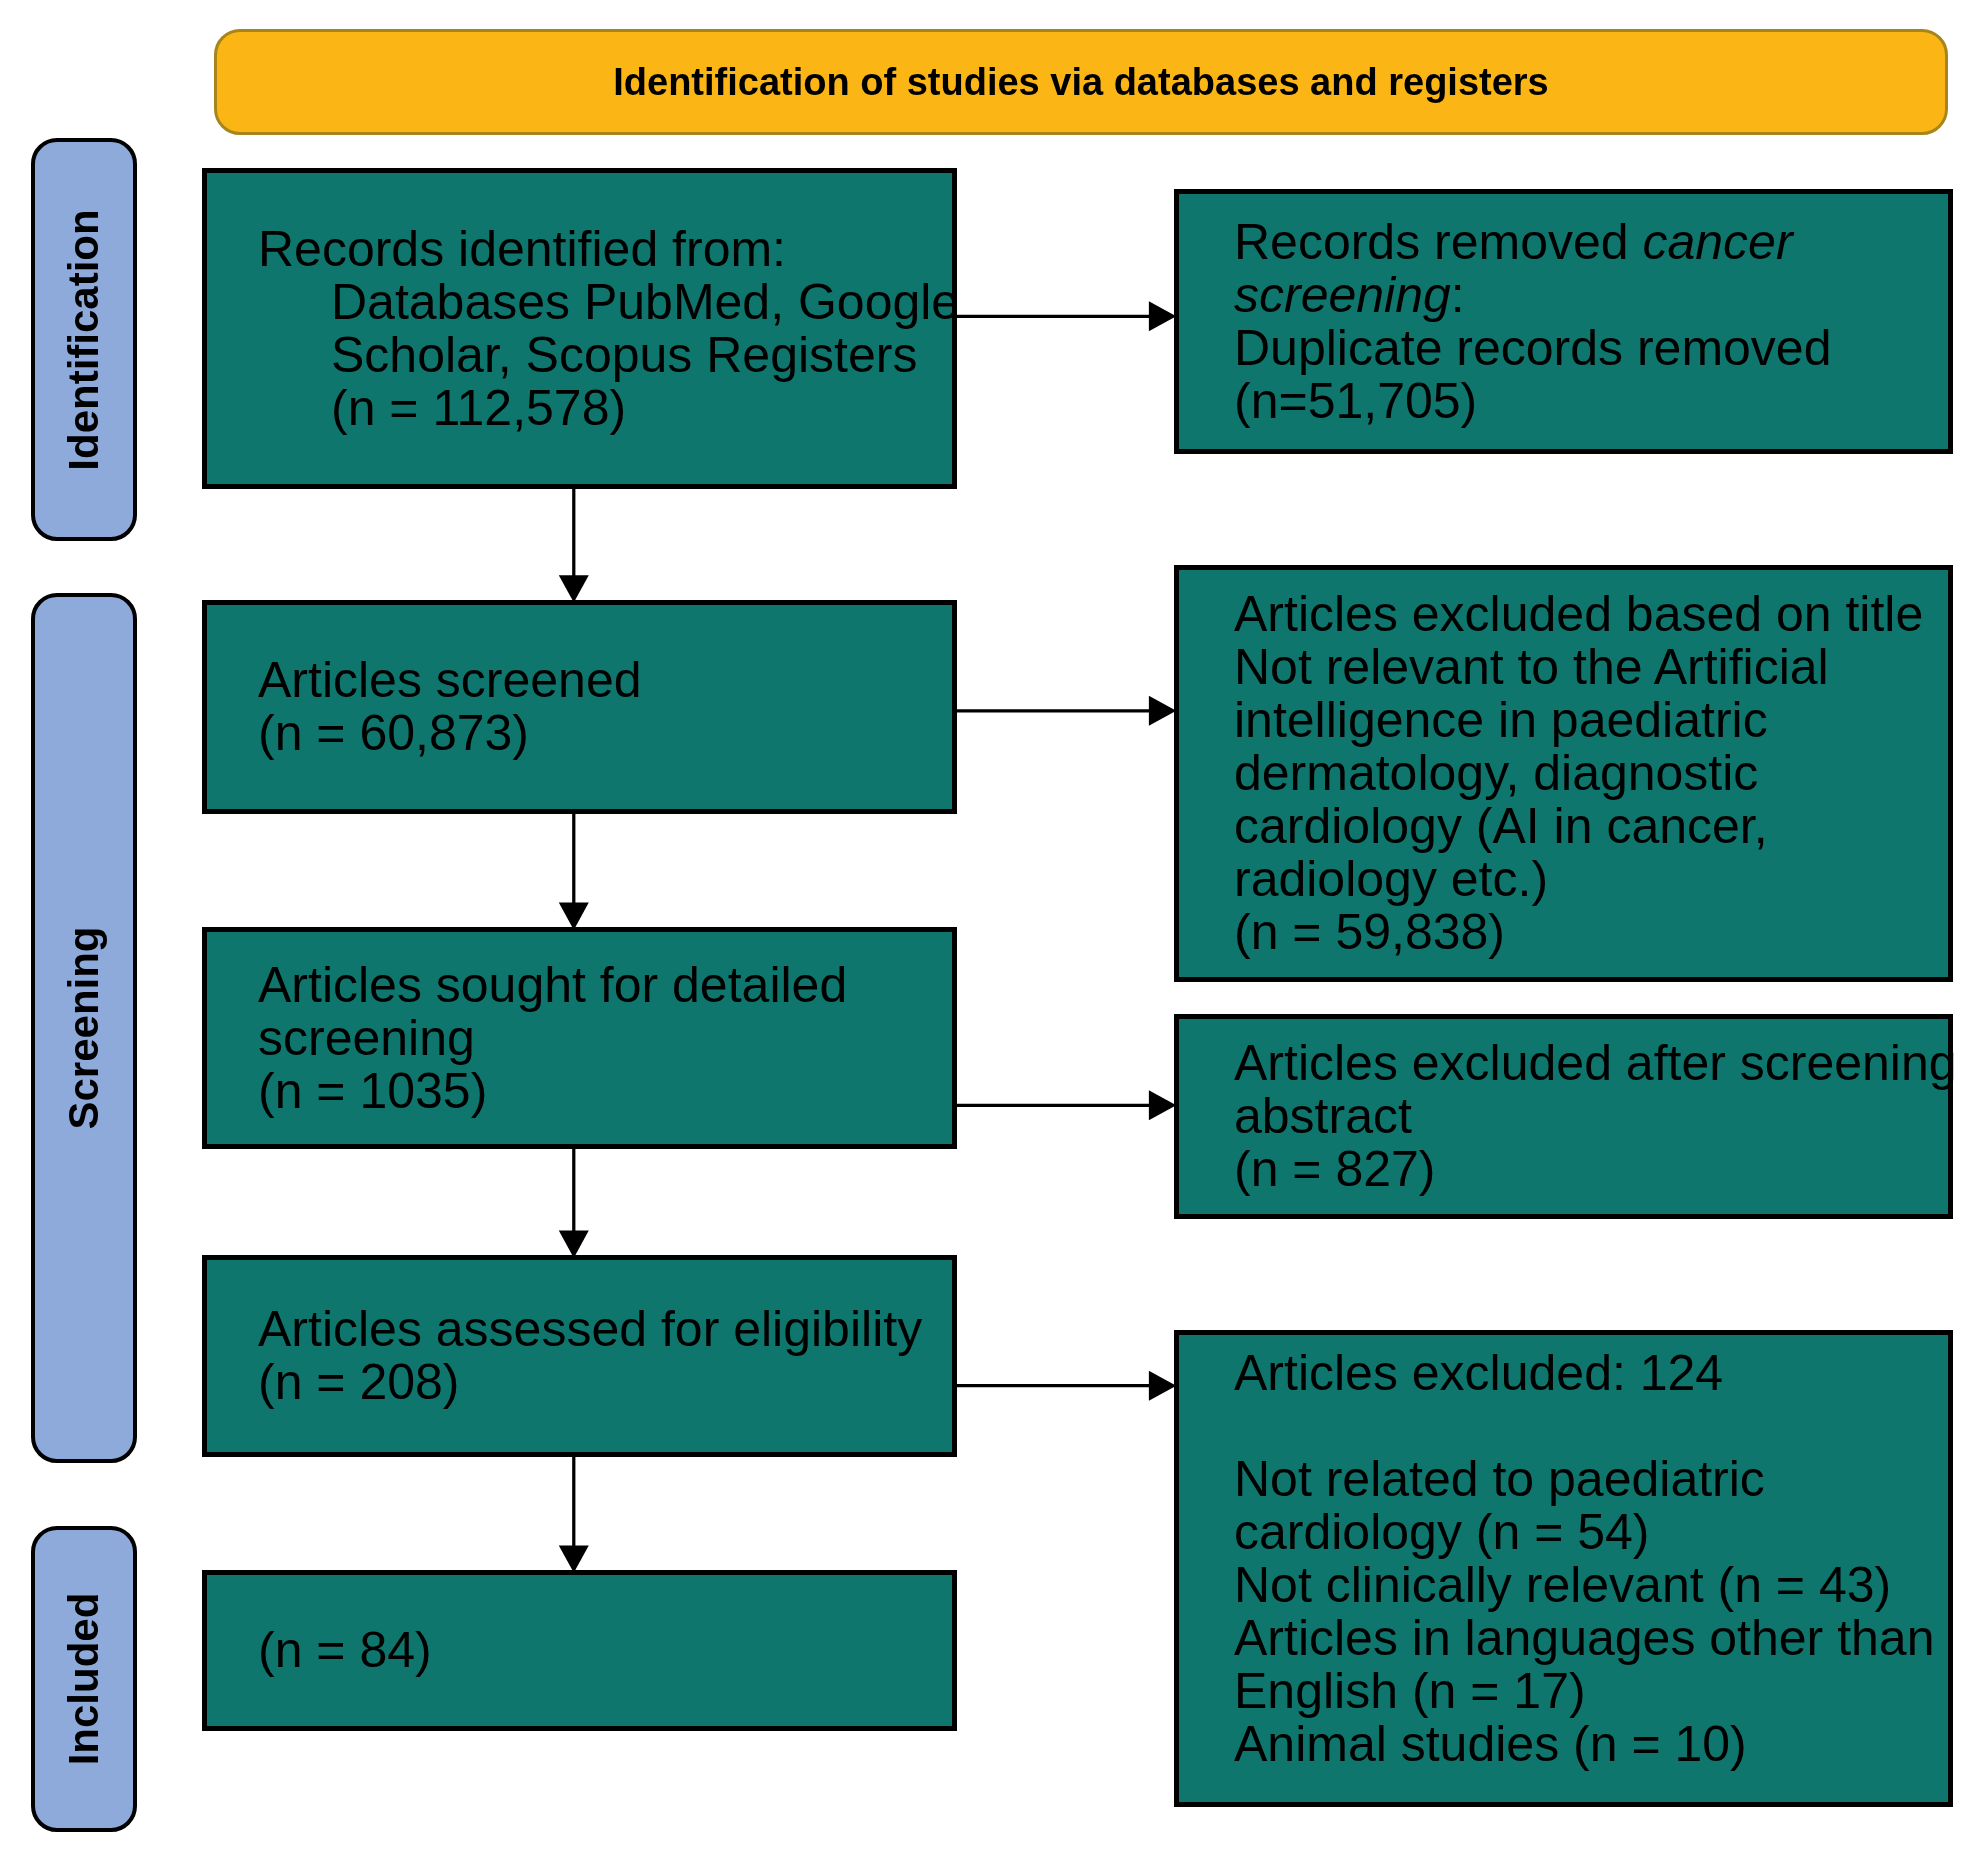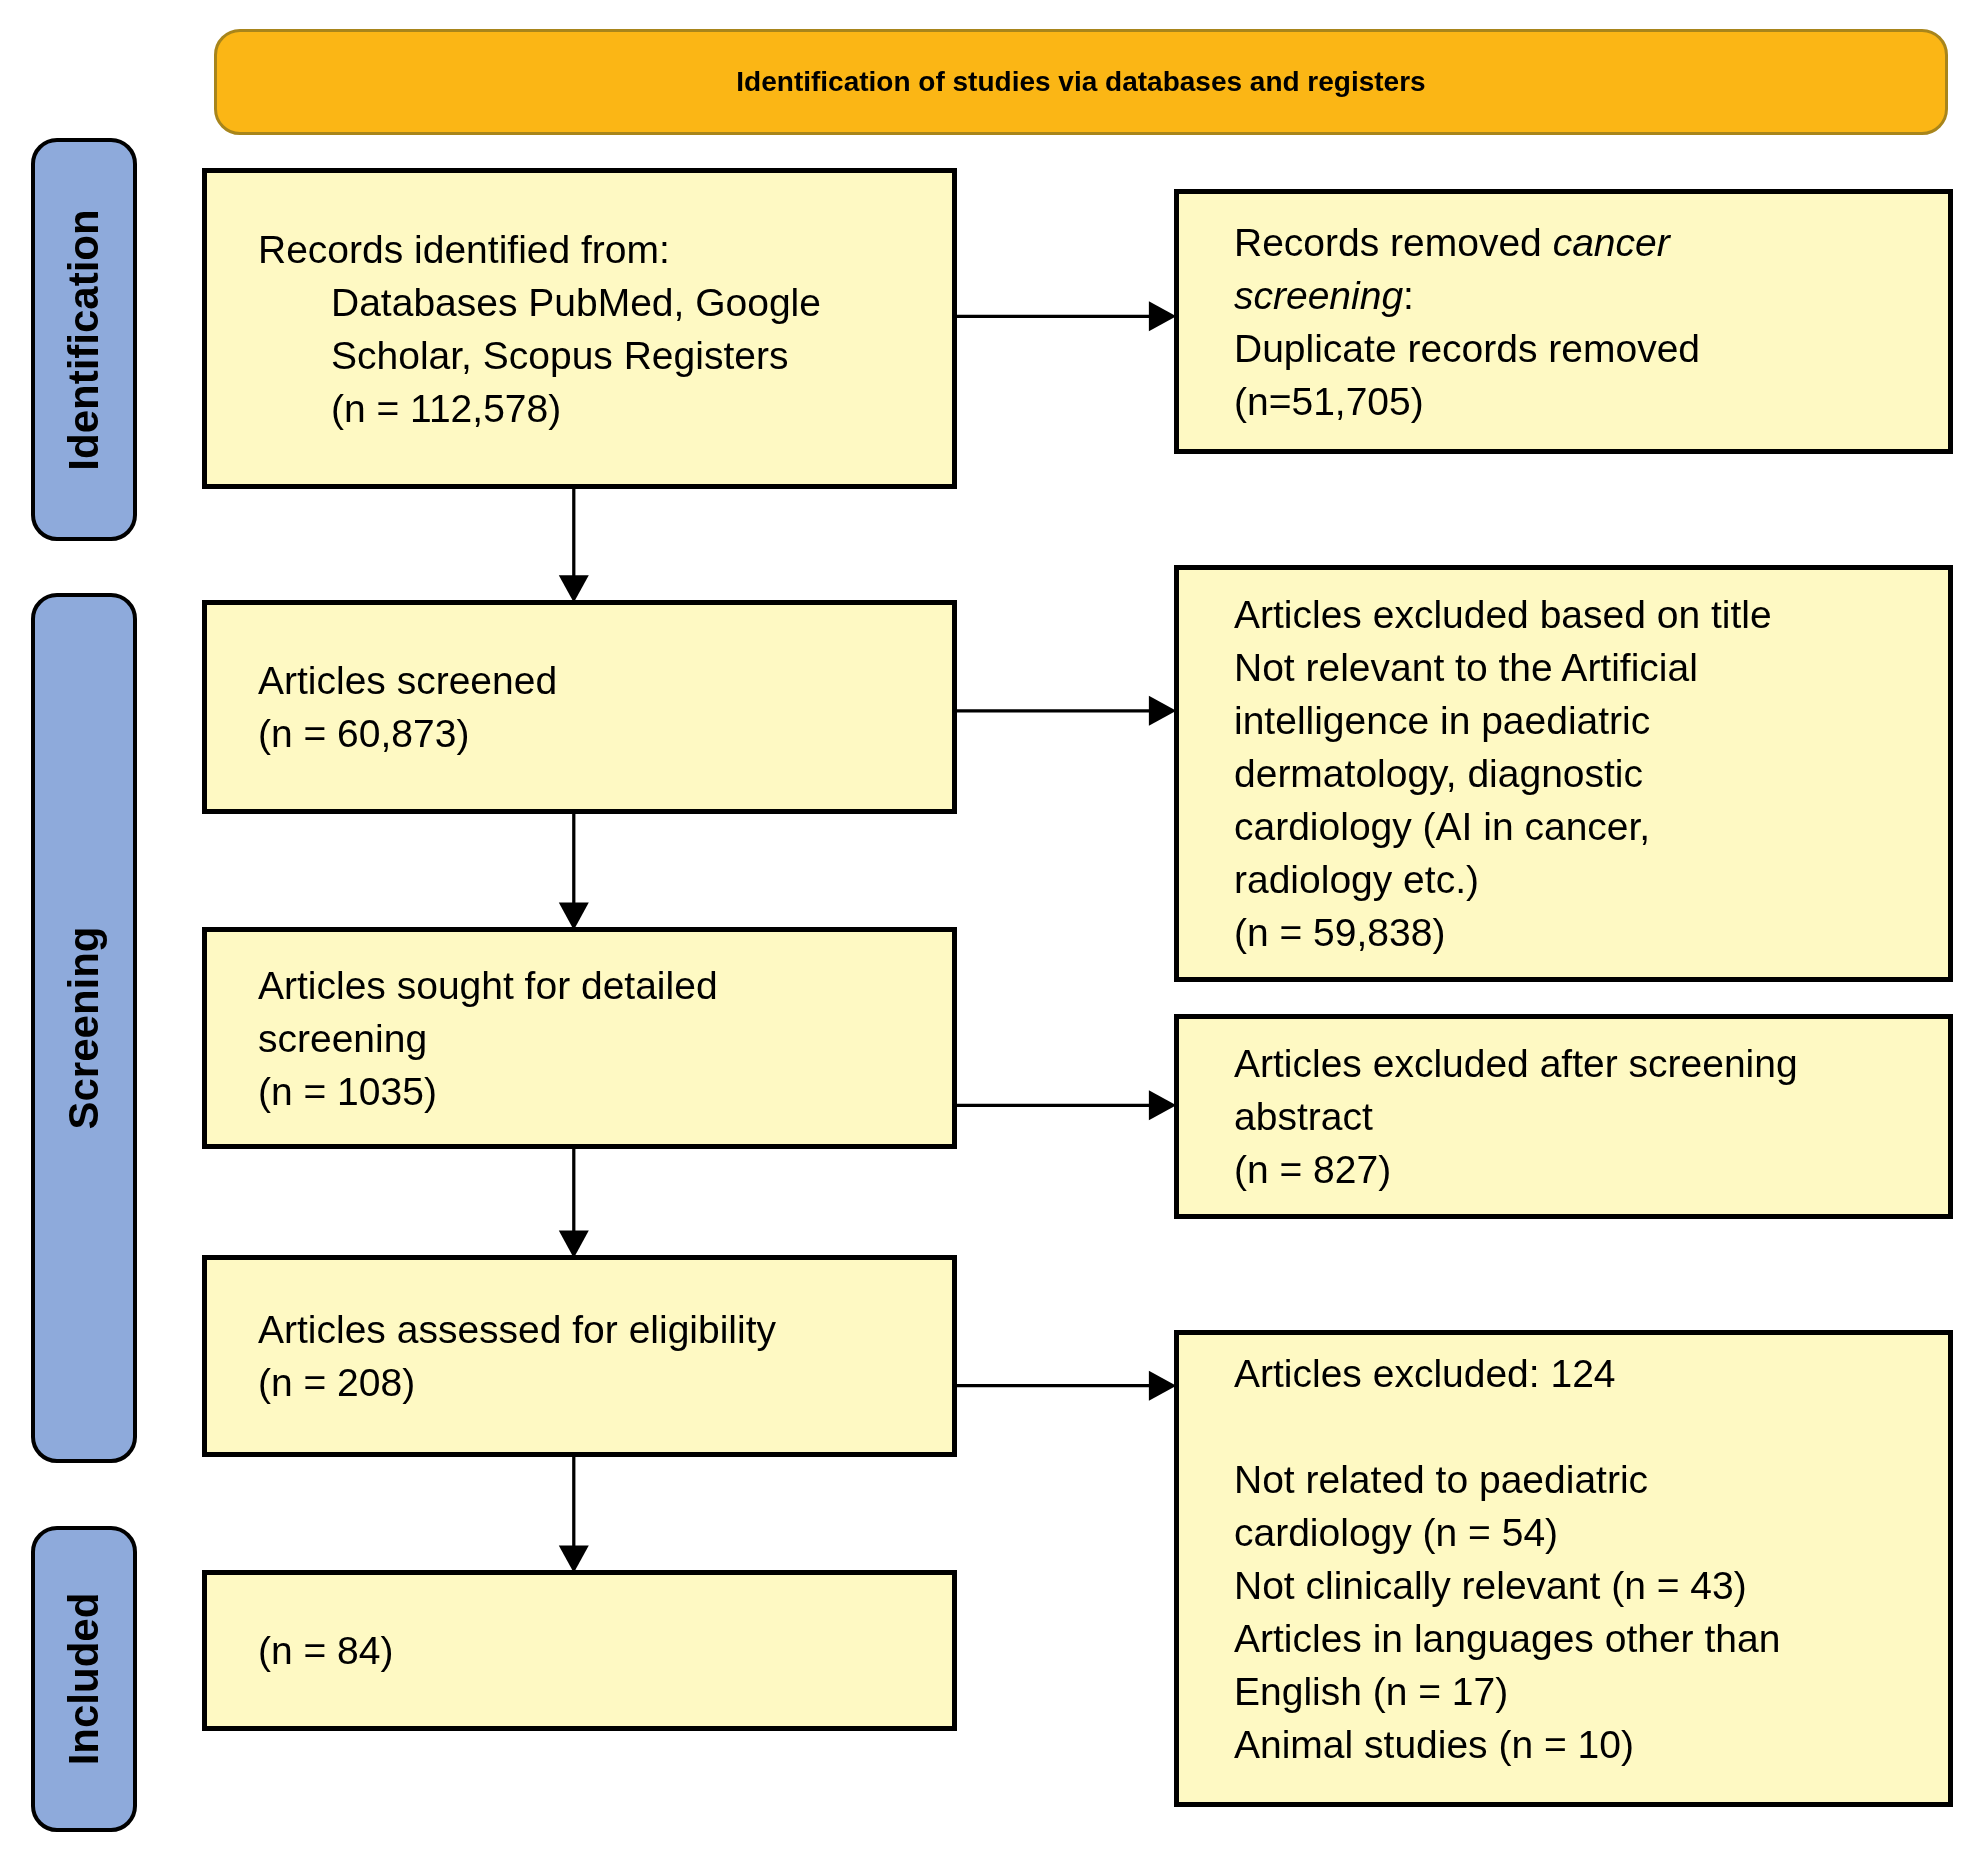--- a/index.html
+++ b/index.html
@@ -26,21 +26,21 @@
     position: absolute;
     left: 214px; top: 29px;
     width: 1734px; height: 106px;
     background: #FBB615;
     border: 3.9px solid #A8851B;
     border-radius: 26px;
     box-sizing: border-box;
     display: flex;
     align-items: center;
     justify-content: center;
-    font-size: 28px;
+    font-size: 38px;
     font-weight: bold;
   }
   .stage {
     position: absolute;
     left: 31px;
     width: 106px;
     background: #8EAADB;
     border: 4.6px solid #000000;
     border-radius: 26px;
     box-sizing: border-box;
@@ -53,27 +53,27 @@
     white-space: nowrap;
     font-size: 42px;
     font-weight: bold;
   }
   #stage-identification { top: 138px; height: 403px; }
   #stage-screening      { top: 593px; height: 870px; }
   #stage-included       { top: 1526px; height: 306px; }
 
   .fbox {
     position: absolute;
-    background: #fef9c3;
+    background: #0f766e;
     border: 5.9px solid #000000;
     box-sizing: border-box;
     display: flex;
     flex-direction: column;
     justify-content: center;
-    font-size: 39px;
+    font-size: 50px;
     line-height: 53px;
   }
   .fbox .line { white-space: pre; }
   .fbox .line.indent { padding-left: 73px; }
   .fbox .spacer { height: 53px; }
 
   .left-col  { left: 202px; width: 755px; padding-left: 51px; padding-right: 6.5px; }
   .right-col { left: 1174px; width: 779px; padding-left: 55px; padding-right: 6.5px; }
 
   #box-records   { top: 168px;  height: 321px; }

